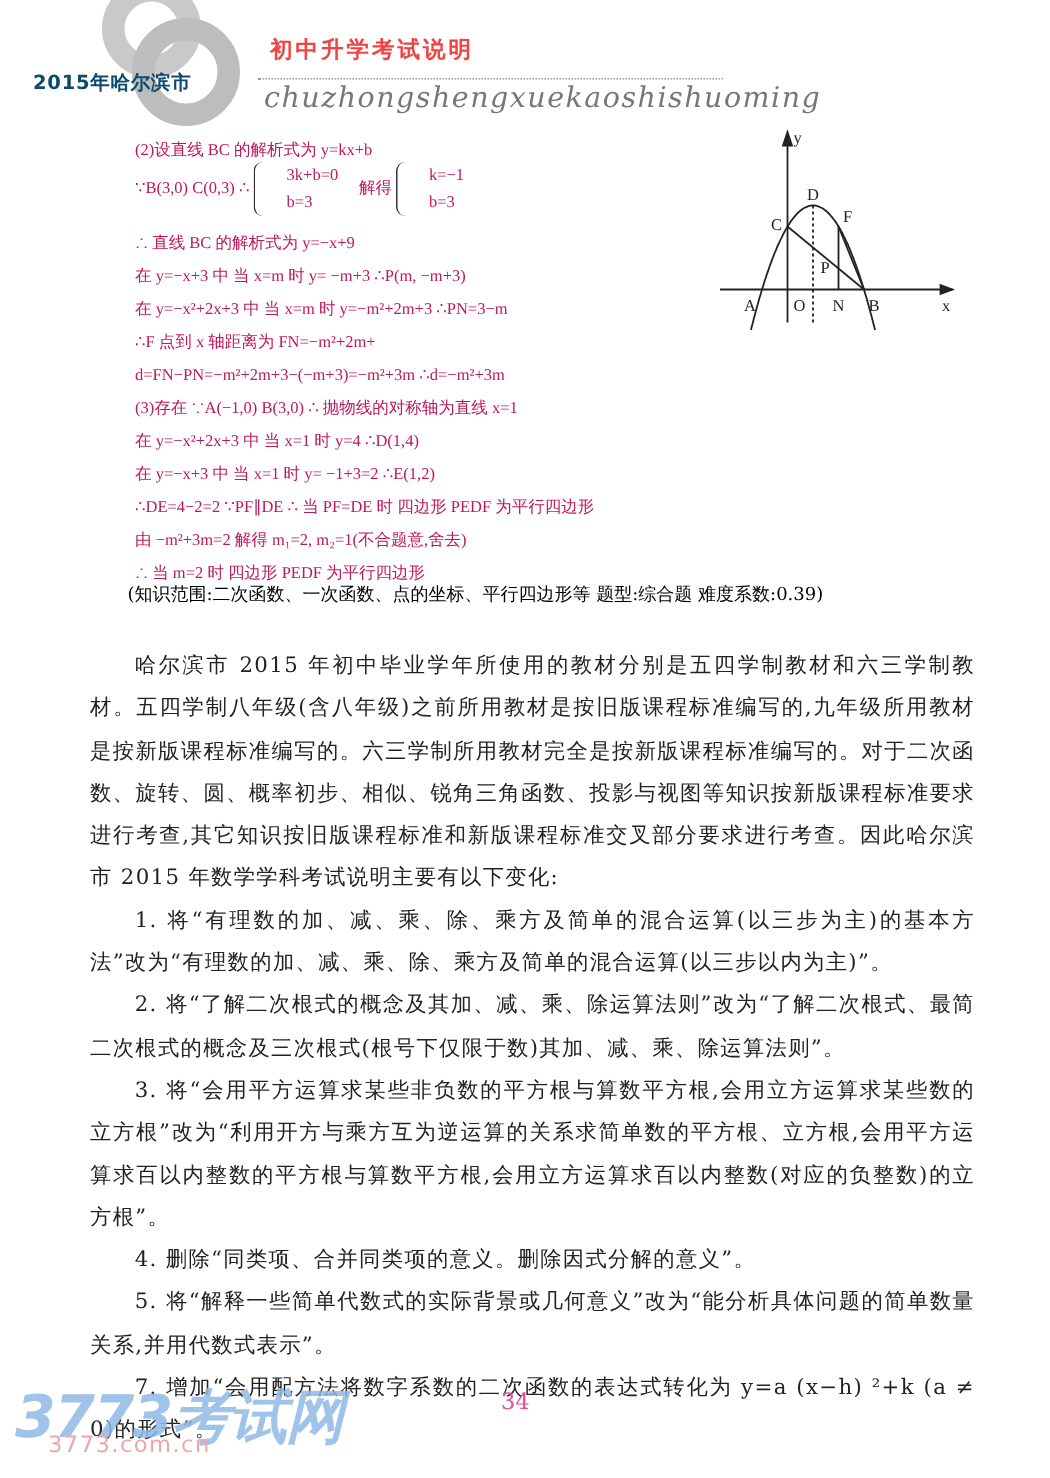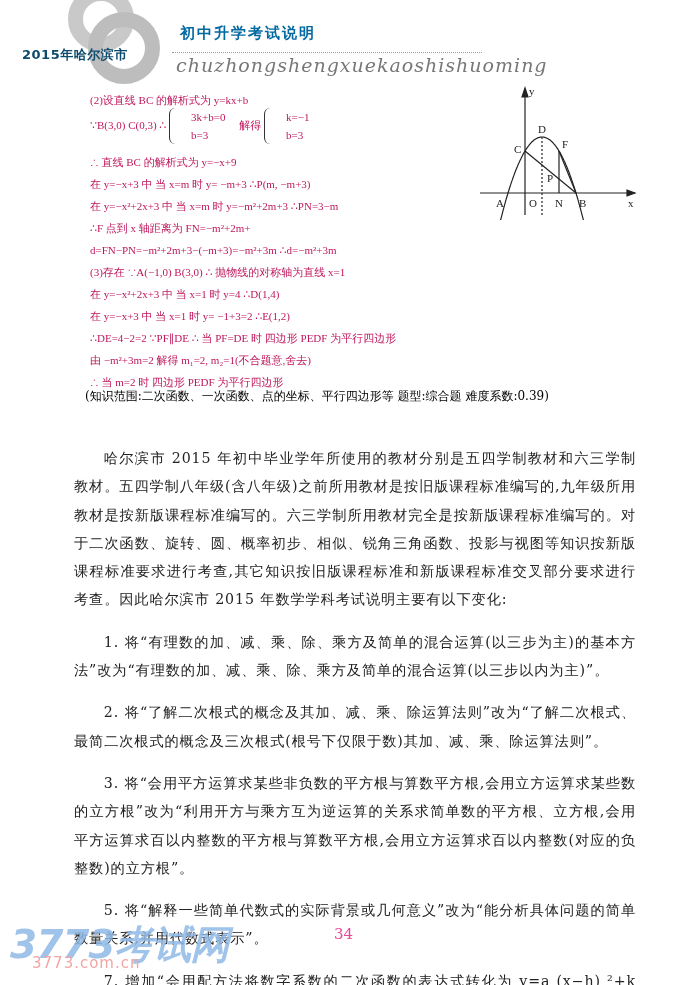--- a/index.html
+++ b/index.html
@@ -4,30 +4,30 @@
 <style>
   html, body { margin:0; padding:0; background:#ffffff; }
   body { width:700px; height:985px; position:relative; overflow:hidden;
          font-family:"DejaVu Serif","Liberation Serif",serif; color:#222; }
   .abs { position:absolute; }
   
   .ring { position:absolute; border-radius:50%; border:15px solid #c9c9c9; box-sizing:border-box; }
   .ring1 { left:68px; top:-14px; width:66px; height:66px; }
   .ring2 { left:88px; top:12px; width:72px; height:72px; border-color:#bdbdbd; }
   .hdr-city { left:22px; top:46px; font-family:"DejaVu Sans","Liberation Sans",sans-serif; font-weight:bold; font-size:13px; color:#0c4a6e; letter-spacing:0.5px; }
-  .hdr-title { left:180px; top:24px; font-family:"DejaVu Sans","Liberation Sans",sans-serif; font-size:15px; font-weight:bold; color:#0369a1; letter-spacing:2px; }
+  .hdr-title { left:180px; top:24px; font-family:"DejaVu Sans","Liberation Sans",sans-serif; font-size:15px; font-weight:bold; color:#ef4444; letter-spacing:2px; }
   .hdr-dots { left:172px; top:52px; width:310px; border-top:1px dotted #999; }
   .hdr-pinyin { left:176px; top:54px; font-family:"DejaVu Serif","Liberation Serif",serif; font-style:italic; font-size:19px; color:#777; letter-spacing:1px; }
   
   .sol { position:absolute; left:90px; font-size:11px; line-height:20px; white-space:nowrap; color:#be185d;font-family:Liberation Serif, serif; }
   .brace { display:inline-block; vertical-align:middle; border-left:1px solid #333; border-radius:6px 0 0 6px; padding-left:21px; line-height:18px; }
   .note { position:absolute; left:85px; top:388px; font-size:12px; color:#000000; white-space:nowrap; }
   
   .body { position:absolute; left:60px; width:590px; font-size:14.2px; line-height:28.3px; color:#222; letter-spacing:0.9px; }
-  .body p { margin:14px; text-align:justify; }
+  .body p { margin:0; text-align:justify; }
   .indent { text-indent:2.1em; }
   .pagenum { left:334px; top:925px; font-size:15px; color:#ec4899; }
   .logo-big { left:10px; top:918px; font-family:"DejaVu Sans","Liberation Sans",sans-serif; font-style:italic; font-weight:bold; font-size:39px; color:#8fb9e6; letter-spacing:-1px; opacity:0.85; }
   .logo-small { left:32px; top:954px; font-family:"DejaVu Sans","Liberation Sans",sans-serif; font-size:15px; color:#f2a5a5; letter-spacing:1px; }
 </style>
 </head>
 <body>
 
 <div>
   <div class="ring ring1"></div>
@@ -88,20 +88,21 @@
       <text x="82" y="63" stroke="none">F</text>
       <text x="67" y="97" stroke="none">P</text>
     </g>
 </svg>
 
 <div class="body" style="top:430px">
   <p class="indent">哈尔滨市 2015 年初中毕业学年所使用的教材分别是五四学制教材和六三学制教材。五四学制八年级(含八年级)之前所用教材是按旧版课程标准编写的,九年级所用教材是按新版课程标准编写的。六三学制所用教材完全是按新版课程标准编写的。对于二次函数、旋转、圆、概率初步、相似、锐角三角函数、投影与视图等知识按新版课程标准要求进行考查,其它知识按旧版课程标准和新版课程标准交叉部分要求进行考查。因此哈尔滨市 2015 年数学学科考试说明主要有以下变化:</p>
   <p class="indent">1. 将“有理数的加、减、乘、除、乘方及简单的混合运算(以三步为主)的基本方法”改为“有理数的加、减、乘、除、乘方及简单的混合运算(以三步以内为主)”。</p>
   <p class="indent">2. 将“了解二次根式的概念及其加、减、乘、除运算法则”改为“了解二次根式、最简二次根式的概念及三次根式(根号下仅限于数)其加、减、乘、除运算法则”。</p>
   <p class="indent">3. 将“会用平方运算求某些非负数的平方根与算数平方根,会用立方运算求某些数的立方根”改为“利用开方与乘方互为逆运算的关系求简单数的平方根、立方根,会用平方运算求百以内整数的平方根与算数平方根,会用立方运算求百以内整数(对应的负整数)的立方根”。</p>
+  <p class="indent">4. 删除“同类项、合并同类项的意义。删除因式分解的意义”。</p>
   <p class="indent">5. 将“解释一些简单代数式的实际背景或几何意义”改为“能分析具体问题的简单数量关系,并用代数式表示”。</p>
   <p class="indent">7. 增加“会用配方法将数字系数的二次函数的表达式转化为 y=a (x−h) ²+k (a ≠ 0)的形式”。</p>
 
 </div>
 
 <div class="abs pagenum">34</div>
 <div class="abs logo-big">3773考试网</div>
 <div class="abs logo-small">3773.com.cn</div>
 
 </body></html>

